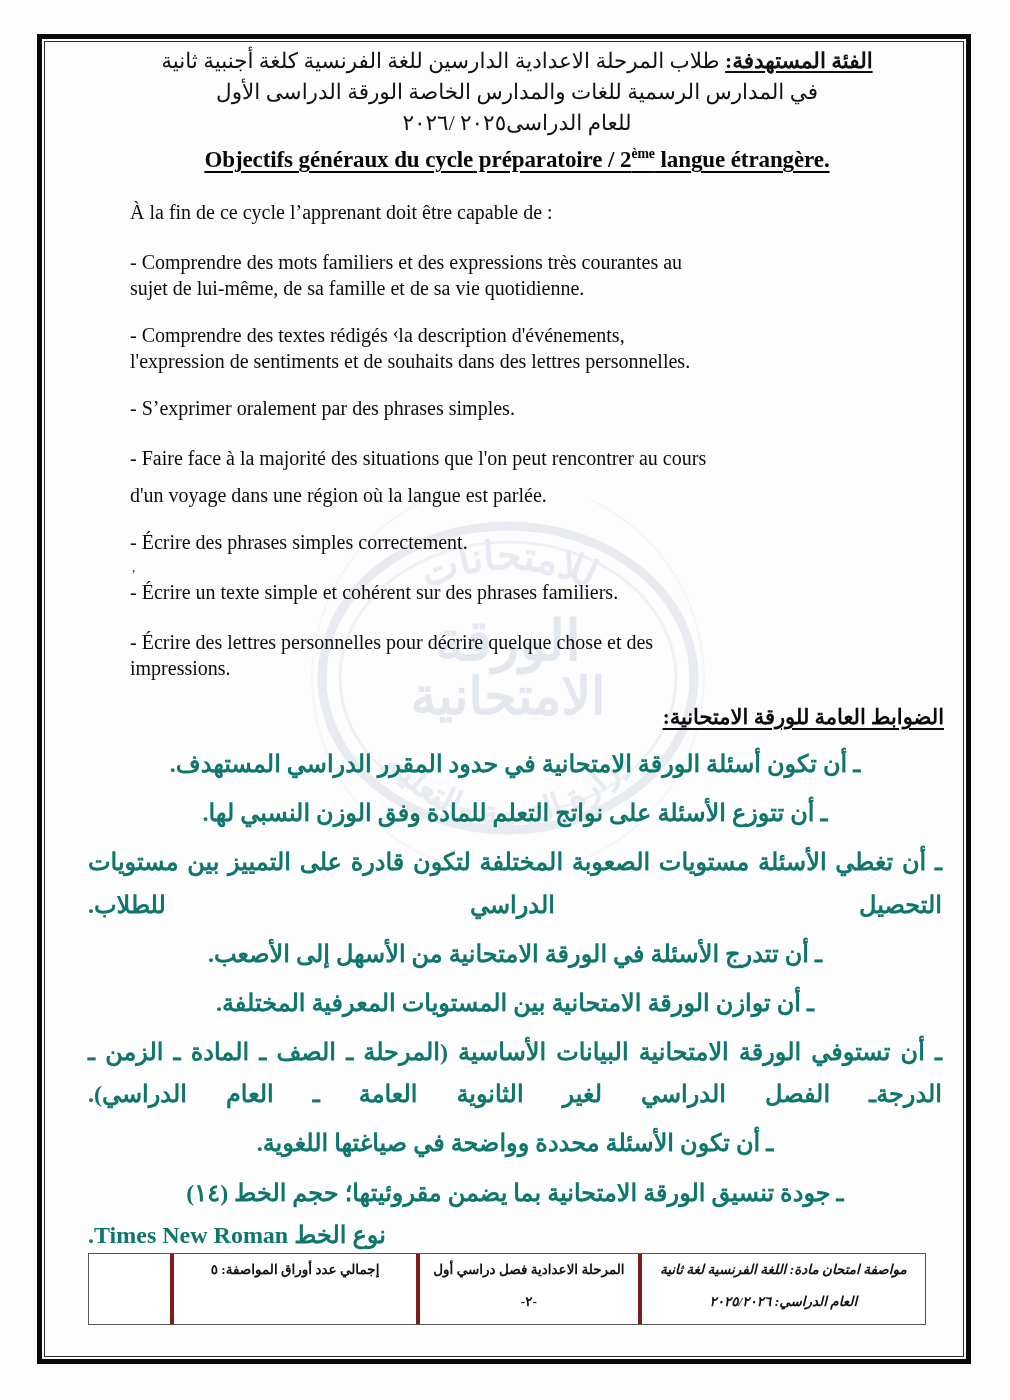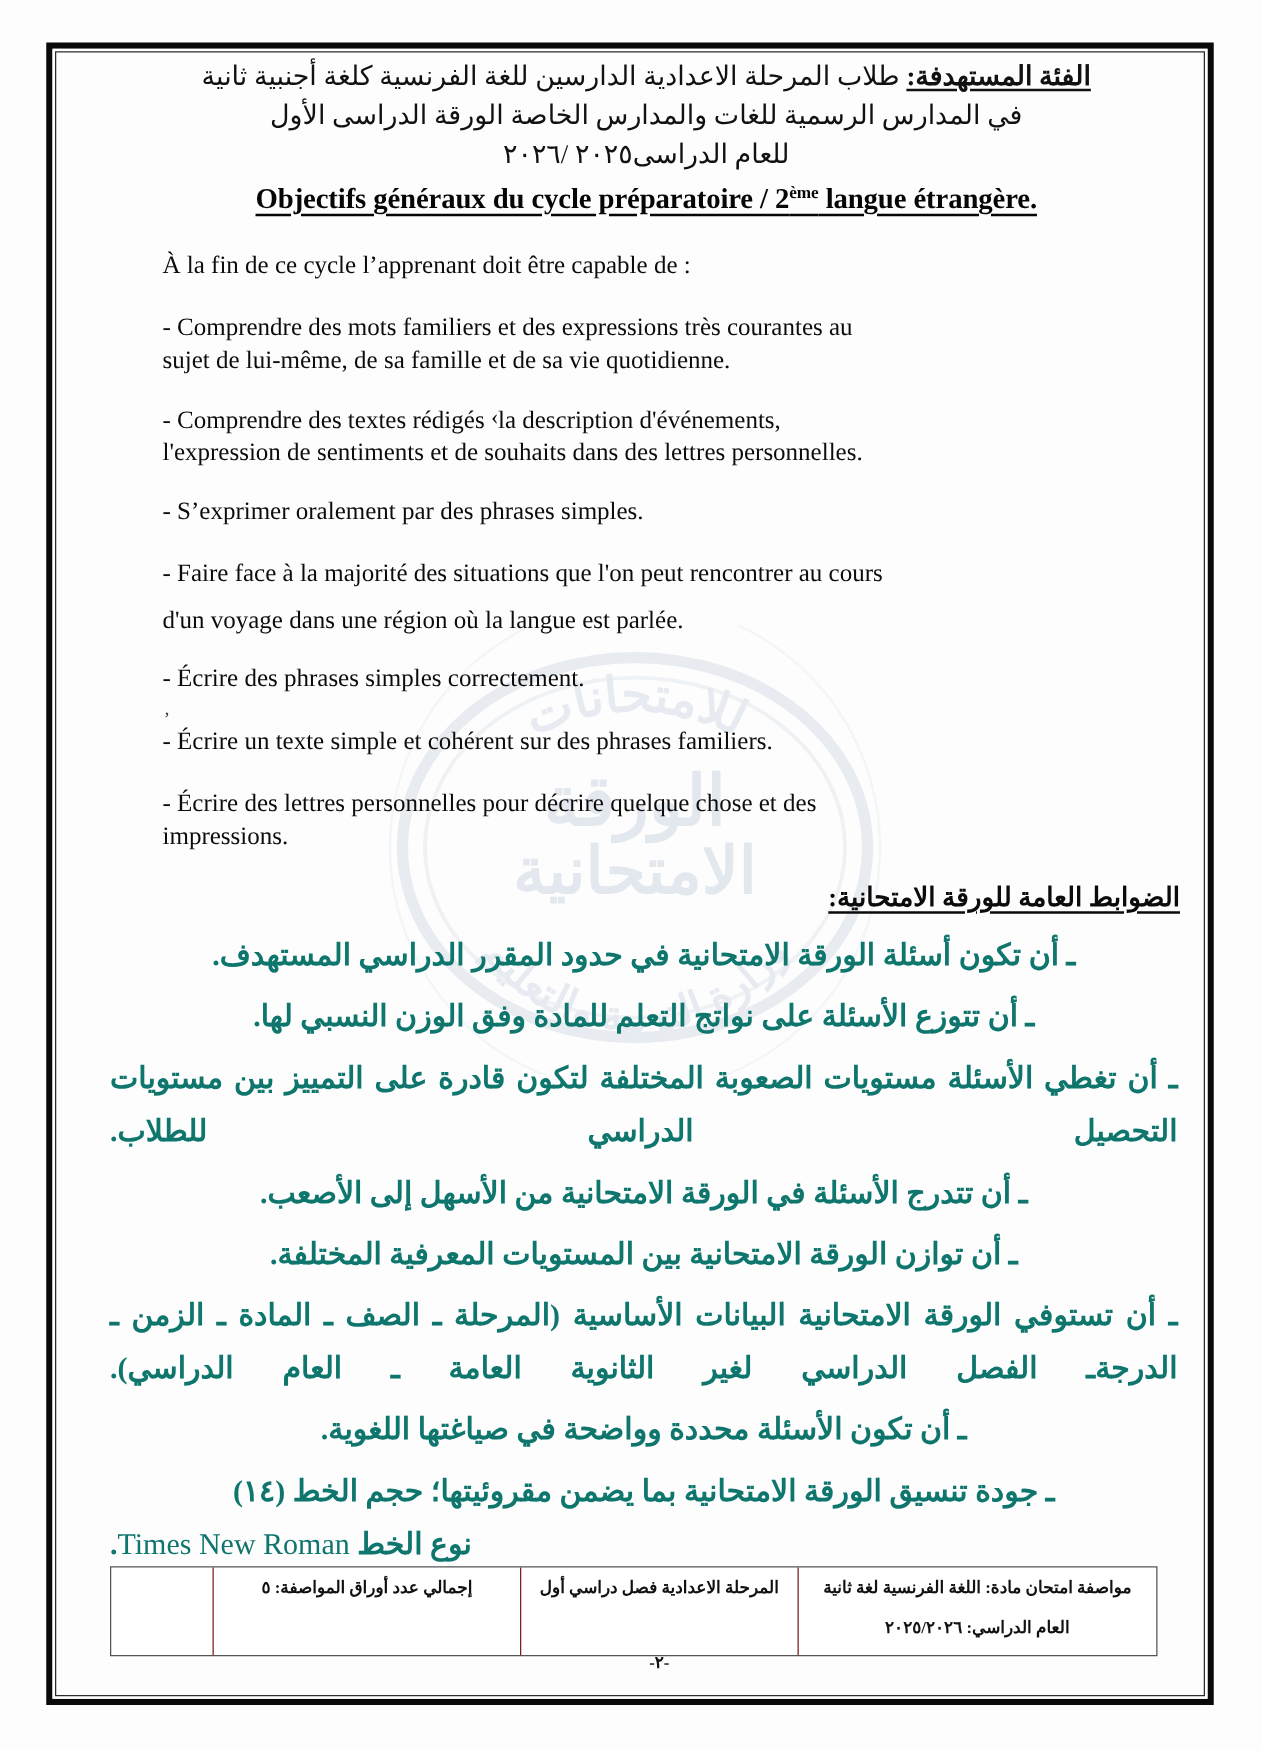--- a/index.html
+++ b/index.html
@@ -164,56 +164,56 @@
     text-align: left;
   }
   .ar-item.ctr { text-align: center; }
   .ar-item.just {
     text-align: justify;
     text-align-last: justify;
   }
   .ltr-inline {
     direction: ltr;
     unicode-bidi: isolate;
-    font-weight: normal;
+    font-weight: bold;
     font-family: "Liberation Serif", "DejaVu Serif", serif;
   }
 
   
   #footer-table {
     position: absolute;
     left: 88px;
     top: 1253px;
     width: 838px;
     height: 72px;
     display: flex;
     flex-direction: row-reverse;
     z-index: 3;
     border: 1px solid #555;
     box-sizing: border-box;
     background: #fff;
   }
   .ftr-cell {
-    border-left: 1px solid #7f1d1d;
+    border-left: 4px solid #7f1d1d;
     box-sizing: border-box;
     direction: rtl;
     text-align: center;
     font-family: "Liberation Serif", "DejaVu Serif", serif;
     font-weight: bold;
     font-size: 13.5px;
     line-height: 1.6;
     color: #111;
     padding: 5px 7px 0 7px;
     display: flex;
     flex-direction: column;
     justify-content: flex-start;
   }
   .ftr-cell:last-child { border-left: none; }
-  .ftr-subject { width: 288px; }
-  .ftr-stage   { width: 222px; gap: 28px; }
+  .ftr-subject { width: 288px; font-style: italic; }
+  .ftr-stage   { width: 222px; }
   .ftr-count   { width: 247px; }
   .ftr-blank   { width: 81px; }
   .ftr-row2 { margin-top: 10px; }
 
   .nowrapline { white-space: nowrap; }
 </style>
 </head>
 <body>
 
 <div id="page-sheet">

